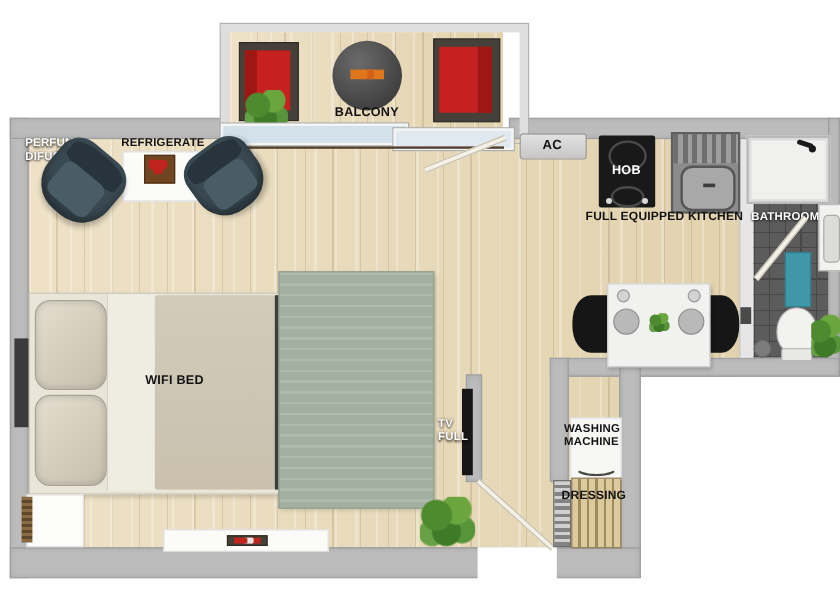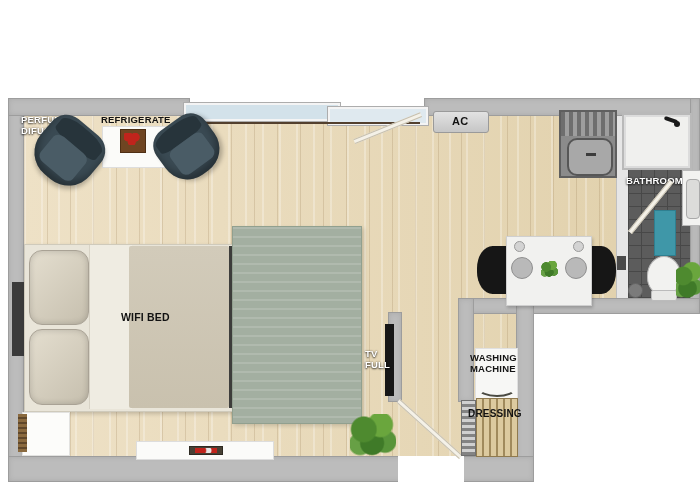--- a/index.html
+++ b/index.html
@@ -52,20 +52,38 @@
   <div class="wall" style="left:8px;top:98px;width:16px;height:384px;"></div>
   <div class="wall" style="left:8px;top:98px;width:182px;height:18px;"></div>
   <div class="wall" style="left:424px;top:98px;width:276px;height:18px;"></div>
   <div class="wall" style="left:690px;top:98px;width:10px;height:212px;"></div>
   <div class="wall" style="left:458px;top:298px;width:242px;height:16px;"></div>
   <div class="wall" style="left:516px;top:298px;width:18px;height:170px;"></div>
   <div class="wall" style="left:8px;top:456px;width:526px;height:26px;"></div>
   <div class="wall" style="left:458px;top:298px;width:16px;height:104px;"></div>
   <div class="wall" style="left:388px;top:312px;width:14px;height:90px;"></div>
 
+  <div class="abs" style="left:184px;top:20px;width:242px;height:92px;border:7px solid #dedede;border-bottom:none;box-shadow:0 0 0 1px #b3b3b3;">
+    <div class="abs wood" style="left:0;top:0;width:228px;height:85px;"></div>
+    <div class="bsofa" style="left:8px;top:8px;width:50px;height:66px;">
+      <div class="cushion" style="left:5px;top:7px;width:38px;height:50px;"></div>
+      <div class="backrest" style="left:5px;top:7px;width:10px;height:50px;"></div>
+    </div>
+    <div class="bsofa" style="left:170px;top:5px;width:56px;height:70px;">
+      <div class="cushion" style="left:5px;top:7px;width:44px;height:55px;"></div>
+      <div class="backrest" style="left:37px;top:7px;width:12px;height:55px;"></div>
+    </div>
+    <div class="abs" style="left:86px;top:7px;width:58px;height:58px;border-radius:50%;background:radial-gradient(circle at 38% 30%,#6b6b6b,#3f3f3f 75%);"></div>
+    <div class="abs" style="left:101px;top:31px;width:28px;height:8px;background:
+           radial-gradient(circle at 16% 50%, #e0761c 0 38%, transparent 44%),
+           radial-gradient(circle at 50% 50%, #d2601a 0 38%, transparent 44%),
+           radial-gradient(circle at 84% 50%, #e0761c 0 38%, transparent 44%);"></div>
+    <div class="abs plant" style="left:13px;top:48px;width:36px;height:36px;"></div>
+    <div class="label dark" style="left:88px;top:62px;font-size:10.5px;">BALCONY</div>
+  </div>
 
   <div class="abs" style="left:184px;top:103px;width:242px;height:22px;">
     <div class="abs" style="left:0;top:0;width:152px;height:14px;background:#d3e2ea;border:2px solid #f4f4f4;box-shadow:0 0 0 1px #adadad;"></div>
     <div class="abs" style="left:144px;top:4px;width:96px;height:14px;background:#dfe9ef;border:2px solid #f4f4f4;box-shadow:0 0 0 1px #adadad;"></div>
     <div class="abs" style="left:10px;top:19px;width:226px;height:2px;background:#53402e;"></div>
   </div>
   <div class="doorleaf" style="left:422px;top:117px;width:72px;transform:rotate(158deg);transform-origin:0 0;"></div>
 
   <div class="label light" style="left:21px;top:115px;font-size:9.5px;">PERFUME
 DIFUSSER</div>
@@ -121,28 +139,36 @@
         radial-gradient(circle at 85% 50%, #c0241c 0 34%, transparent 42%);"></div>
   </div>
 
   <div class="abs" style="left:398px;top:456px;width:66px;height:28px;background:#fff;"></div>
   <div class="doorleaf" style="left:400px;top:399px;width:84px;transform:rotate(42deg);transform-origin:0 0;"></div>
 
   <div class="abs" style="left:433px;top:111px;width:54px;height:20px;background:linear-gradient(180deg,#e2e2e2,#c6c6c6);border:1px solid #9a9a9a;border-radius:3px;">
     <div class="label dark" style="left:18px;top:3px;font-size:11px;">AC</div>
   </div>
 
+  <div class="abs" style="left:499px;top:113px;width:47px;height:60px;background:#191919;border-radius:2px;">
+    <div class="abs" style="left:8px;top:4px;width:28px;height:22px;border:2px solid #4a4a4a;border-radius:50%;"></div>
+    <div class="abs" style="left:10px;top:42px;width:24px;height:14px;border:2px solid #4a4a4a;border-radius:50%;"></div>
+    <div class="abs" style="left:6px;top:52px;width:5px;height:5px;border-radius:50%;background:#d8d8d8;"></div>
+    <div class="abs" style="left:36px;top:52px;width:5px;height:5px;border-radius:50%;background:#d8d8d8;"></div>
+    <div class="label light" style="left:11px;top:24px;font-size:10.5px;text-shadow:none;">HOB</div>
+  </div>
 
   <div class="abs" style="left:559px;top:110px;width:58px;height:68px;background:#8b8b8b;box-shadow:inset 0 0 0 2px #5f5f5f;">
     <div class="abs" style="left:2px;top:2px;width:54px;height:24px;background:repeating-linear-gradient(90deg,#6e6e6e 0 4px,#9e9e9e 4px 8px);"></div>
     <div class="abs" style="left:8px;top:28px;width:42px;height:34px;background:#a8a8a8;border:2px solid #565656;border-radius:10px;">
       <div class="abs" style="left:17px;top:13px;width:10px;height:3px;background:#3c3c3c;"></div>
     </div>
   </div>
 
+  <div class="label dark" style="left:488px;top:175px;font-size:10px;">FULL EQUIPPED KITCHEN</div>
 
   <div class="chairL" style="left:477px;top:246px;width:34px;height:48px;"></div>
   <div class="chairR" style="left:584px;top:246px;width:32px;height:48px;"></div>
   <div class="abs" style="left:506px;top:236px;width:84px;height:68px;background:#f1f1ef;border:1px solid #cfcfcf;box-shadow:1px 2px 3px rgba(0,0,0,.2);">
     <div class="abs" style="left:4px;top:20px;width:20px;height:20px;border-radius:50%;background:#b9b9b9;border:1px solid #8f8f8f;"></div>
     <div class="abs" style="left:58px;top:20px;width:20px;height:20px;border-radius:50%;background:#b9b9b9;border:1px solid #8f8f8f;"></div>
     <div class="abs" style="left:7px;top:4px;width:9px;height:9px;border-radius:50%;background:#d3d3d3;border:1px solid #9a9a9a;"></div>
     <div class="abs" style="left:66px;top:4px;width:9px;height:9px;border-radius:50%;background:#d3d3d3;border:1px solid #9a9a9a;"></div>
     <div class="abs plant" style="left:34px;top:24px;width:17px;height:17px;"></div>
   </div>

